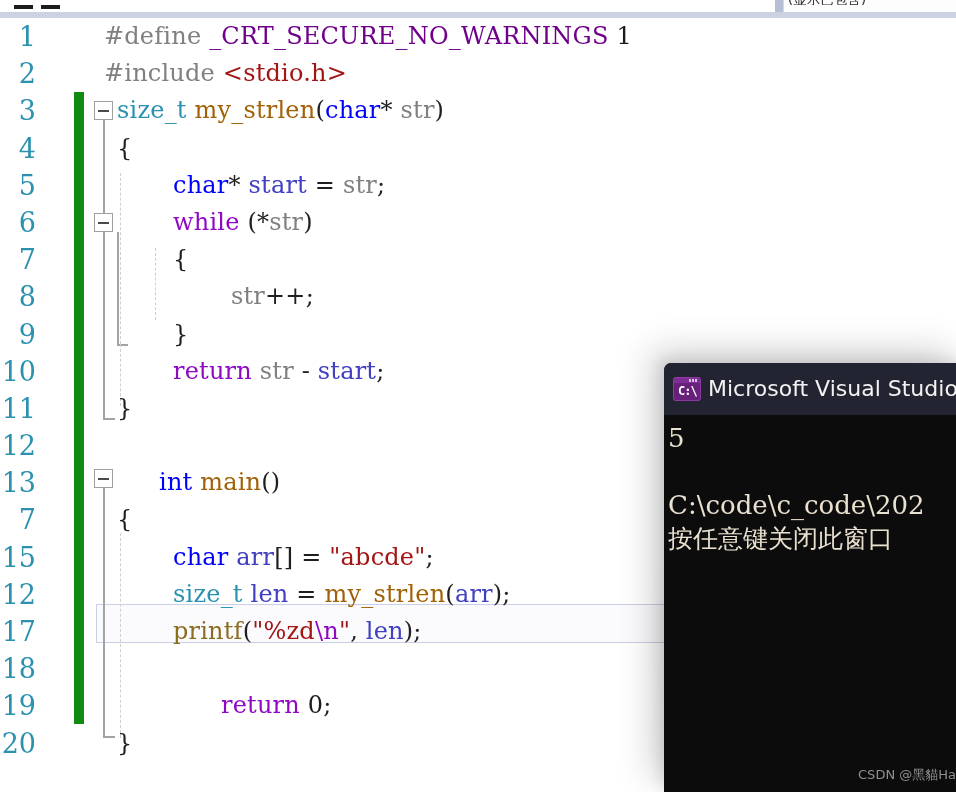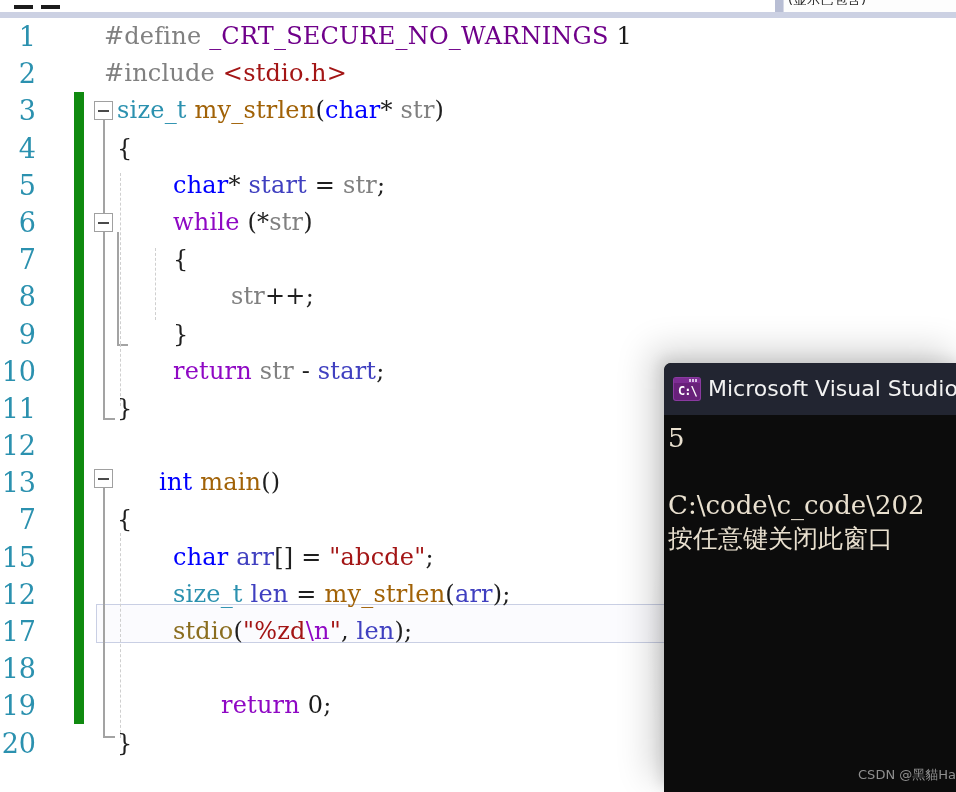--- a/index.html
+++ b/index.html
@@ -244,21 +244,21 @@
         <span class="code" style="left:173px;"><span class="t-kw">char</span> <span class="t-var">arr</span><span class="t-plain">[]</span> <span class="t-plain">=</span> <span class="t-str">"abcde"</span><span class="t-plain">;</span></span>
       </div>
 
       <div class="row">
         <span class="lno">12</span>
         <span class="code" style="left:173px;"><span class="t-type">size_t</span> <span class="t-var">len</span> <span class="t-plain">=</span> <span class="t-fn">my_strlen</span><span class="t-plain">(</span><span class="t-var">arr</span><span class="t-plain">);</span></span>
       </div>
 
       <div class="row">
         <span class="lno">17</span>
-        <span class="code" style="left:173px;"><span class="t-call">stdio</span><span class="t-plain">(</span><span class="t-str">"%zd</span><span class="t-esc">\n</span><span class="t-str">"</span><span class="t-plain">, </span><span class="t-var">len</span><span class="t-plain">);</span></span>
+        <span class="code" style="left:173px;"><span class="t-call">printf</span><span class="t-plain">(</span><span class="t-str">"%zd</span><span class="t-esc">\n</span><span class="t-str">"</span><span class="t-plain">, </span><span class="t-var">len</span><span class="t-plain">);</span></span>
       </div>
 
       <div class="row">
         <span class="lno">18</span>
         <span class="code"></span>
       </div>
 
       <div class="row">
         <span class="lno">19</span>
         <span class="code" style="left:173px;margin-left:48px;"><span class="t-ctrl">return</span> <span class="t-num">0</span><span class="t-plain">;</span></span>

